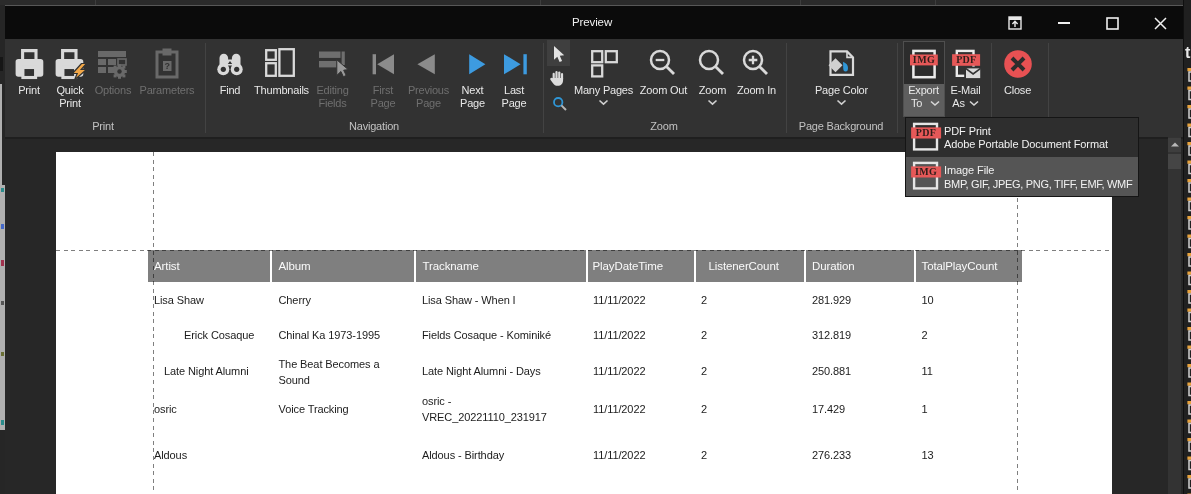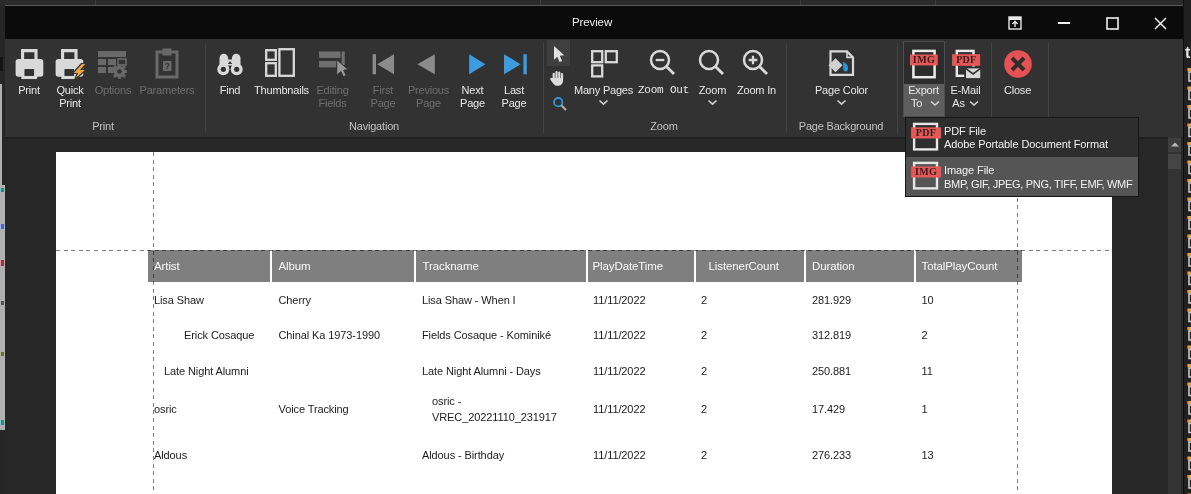--- a/index.html
+++ b/index.html
@@ -248,21 +248,21 @@
   <div class="lbl" style="left:563px;top:84px;width:81px;">Many Pages</div>
   <svg class="ab" style="left:598px;top:99px" width="11" height="7" viewBox="0 0 11 7">
       <path d="M1.5 1.5 L5.5 5.2 L9.5 1.5" fill="none" stroke="#cfcfcf" stroke-width="1.6"></path>
     </svg>
 
   <svg class="ab" style="left:647px;top:47px" width="32" height="32" viewBox="0 0 32 32">
     <circle cx="13" cy="13" r="9" fill="none" stroke="#d9d9d9" stroke-width="2.5"></circle>
     <path d="M19.7 19.7 L27 27" stroke="#d9d9d9" stroke-width="2.8"></path>
     <path d="M8.7 13 H17.3" stroke="#d9d9d9" stroke-width="2.3"></path>
   </svg>
-  <div class="lbl" style="left:623px;top:84px;width:81px;font-family:Liberation Mono, monospace;">Zoom Out</div>
+  <div class="lbl" style="left:623px;top:84px;width:81px;">Zoom Out</div>
 
   <svg class="ab" style="left:696px;top:47px" width="32" height="32" viewBox="0 0 32 32">
     <circle cx="13" cy="13" r="9" fill="none" stroke="#d9d9d9" stroke-width="2.5"></circle>
     <path d="M19.7 19.7 L27 27" stroke="#d9d9d9" stroke-width="2.8"></path>
   </svg>
   <div class="lbl" style="left:672px;top:84px;width:81px;">Zoom</div>
   <svg class="ab" style="left:707px;top:99px" width="11" height="7" viewBox="0 0 11 7">
       <path d="M1.5 1.5 L5.5 5.2 L9.5 1.5" fill="none" stroke="#cfcfcf" stroke-width="1.6"></path>
     </svg>
 
@@ -342,37 +342,39 @@
 
   <div class="bcel" style="left:154px;top:293px;">Lisa Shaw</div>
   <div class="bcel" style="left:278.5px;top:293px;">Cherry</div>
   <div class="bcel" style="left:422px;top:293px;">Lisa Shaw - When I</div>
   <div class="bcel" style="left:593px;top:293px;">11/11/2022</div>
   <div class="bcel" style="left:701px;top:293px;">2</div>
   <div class="bcel" style="left:812px;top:293px;">281.929</div>
   <div class="bcel" style="left:921.5px;top:293px;">10</div>
 
   <div class="bcel" style="left:154px;top:328px;margin-left:30px;">Erick Cosaque</div>
-  <div class="bcel" style="left:278.5px;top:328px;">Chinal Ka 1973-1990</div>
+  <div class="bcel" style="left:278.5px;top:328px;">Chinal Ka 1973-1995</div>
   <div class="bcel" style="left:422px;top:328px;">Fields Cosaque - Kominiké</div>
   <div class="bcel" style="left:593px;top:328px;">11/11/2022</div>
   <div class="bcel" style="left:701px;top:328px;">2</div>
   <div class="bcel" style="left:812px;top:328px;">312.819</div>
   <div class="bcel" style="left:921.5px;top:328px;">2</div>
 
   <div class="bcel" style="left:164px;top:364px;">Late Night Alumni</div>
+  <div class="bcel" style="left:278.5px;top:357px;">The Beat Becomes a
+Sound</div>
   <div class="bcel" style="left:422px;top:364px;">Late Night Alumni - Days</div>
   <div class="bcel" style="left:593px;top:364px;">11/11/2022</div>
   <div class="bcel" style="left:701px;top:364px;">2</div>
   <div class="bcel" style="left:812px;top:364px;">250.881</div>
   <div class="bcel" style="left:921.5px;top:364px;">11</div>
 
   <div class="bcel" style="left:154px;top:402px;">osric</div>
   <div class="bcel" style="left:278.5px;top:402px;">Voice Tracking</div>
-  <div class="bcel" style="left:422px;top:394px;margin-left:10px;">osric -
+  <div class="bcel" style="left:422px;top:394px;">osric -
 VREC_20221110_231917</div>
   <div class="bcel" style="left:593px;top:402px;">11/11/2022</div>
   <div class="bcel" style="left:701px;top:402px;">2</div>
   <div class="bcel" style="left:812px;top:402px;">17.429</div>
   <div class="bcel" style="left:921.5px;top:402px;">1</div>
 
   <div class="bcel" style="left:154px;top:448px;">Aldous</div>
   <div class="bcel" style="left:422px;top:448px;">Aldous - Birthday</div>
   <div class="bcel" style="left:593px;top:448px;">11/11/2022</div>
   <div class="bcel" style="left:701px;top:448px;">2</div>
@@ -394,21 +396,21 @@
   <div class="ab" style="left:1168px;top:154px;width:13px;height:15px;background:#454545;"></div>
 
   <div class="ab" style="left:905px;top:117px;width:234px;height:80px;background:#2e2e2e;border:1px solid #151515;box-sizing:border-box;"></div>
   <div class="ab" style="left:906px;top:157px;width:232px;height:39px;background:#555555;"></div>
 
   <svg class="ab" style="left:909px;top:122px" width="34" height="30" viewBox="0 0 34 30">
     <rect x="5.1" y="1.9" width="22.9" height="25.5" fill="none" stroke="#e6e6e6" stroke-width="2.4"></rect>
     <rect x="2.1" y="5.4" width="30" height="11.1" fill="#e65858"></rect>
     <text x="17" y="14.3" font-size="10" font-weight="bold" fill="#2f1d1a" text-anchor="middle" font-family="Liberation Serif" letter-spacing="0.3">PDF</text>
   </svg>
-  <div class="ab" style="left:944px;top:124.5px;font-size:11px;color:#f2f2f2;letter-spacing:-0.1px;">PDF File</div>
+  <div class="ab" style="left:944px;top:124.5px;font-size:11px;color:#f2f2f2;letter-spacing:-0.1px;">PDF Print</div>
   <div class="ab" style="left:944px;top:138px;font-size:11px;color:#f2f2f2;letter-spacing:-0.1px;">Adobe Portable Document Format</div>
 
   <svg class="ab" style="left:909px;top:161px" width="34" height="30" viewBox="0 0 34 30">
     <rect x="5.1" y="1.9" width="22.9" height="25.5" fill="none" stroke="#e6e6e6" stroke-width="2.4"></rect>
     <rect x="2.1" y="5.4" width="30" height="11.1" fill="#e65858"></rect>
     <text x="17" y="14.3" font-size="10" font-weight="bold" fill="#2f1d1a" text-anchor="middle" font-family="Liberation Serif" letter-spacing="0.3">IMG</text>
   </svg>
   <div class="ab" style="left:944px;top:164px;font-size:11px;color:#f2f2f2;letter-spacing:-0.1px;">Image File</div>
   <div class="ab" style="left:944px;top:177.5px;font-size:11px;color:#f2f2f2;letter-spacing:-0.3px;">BMP, GIF, JPEG, PNG, TIFF, EMF, WMF</div>
 

